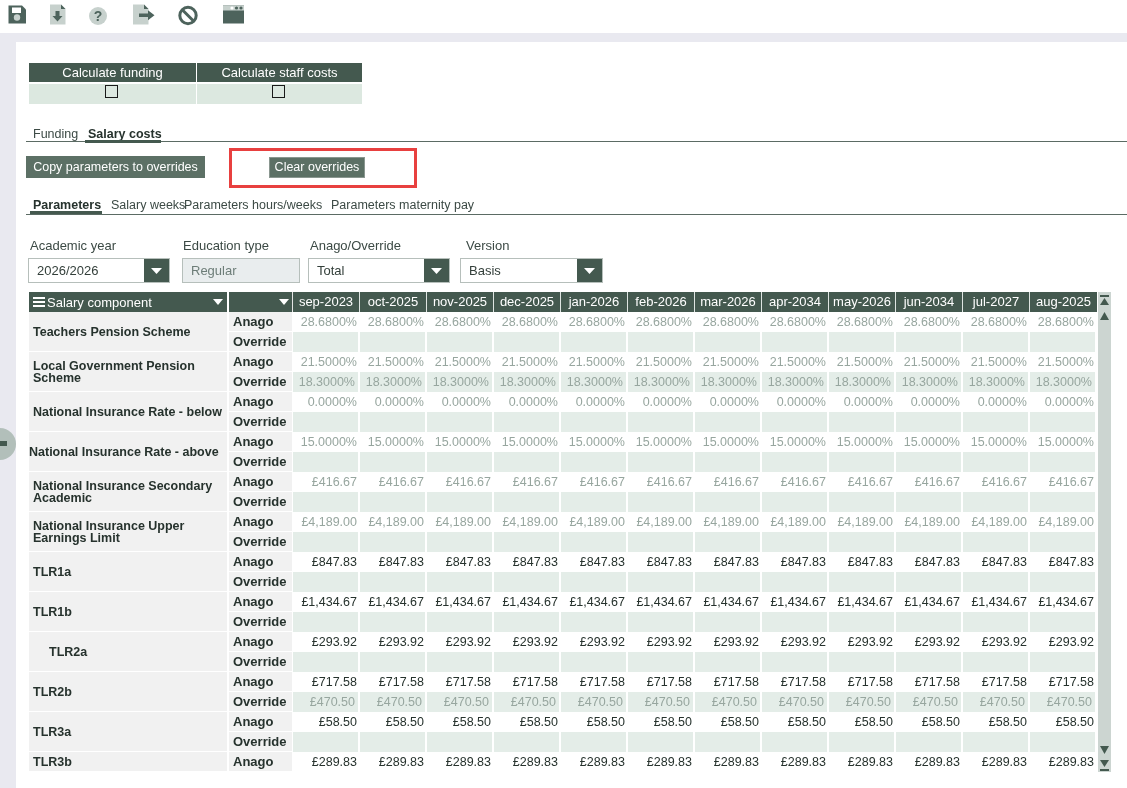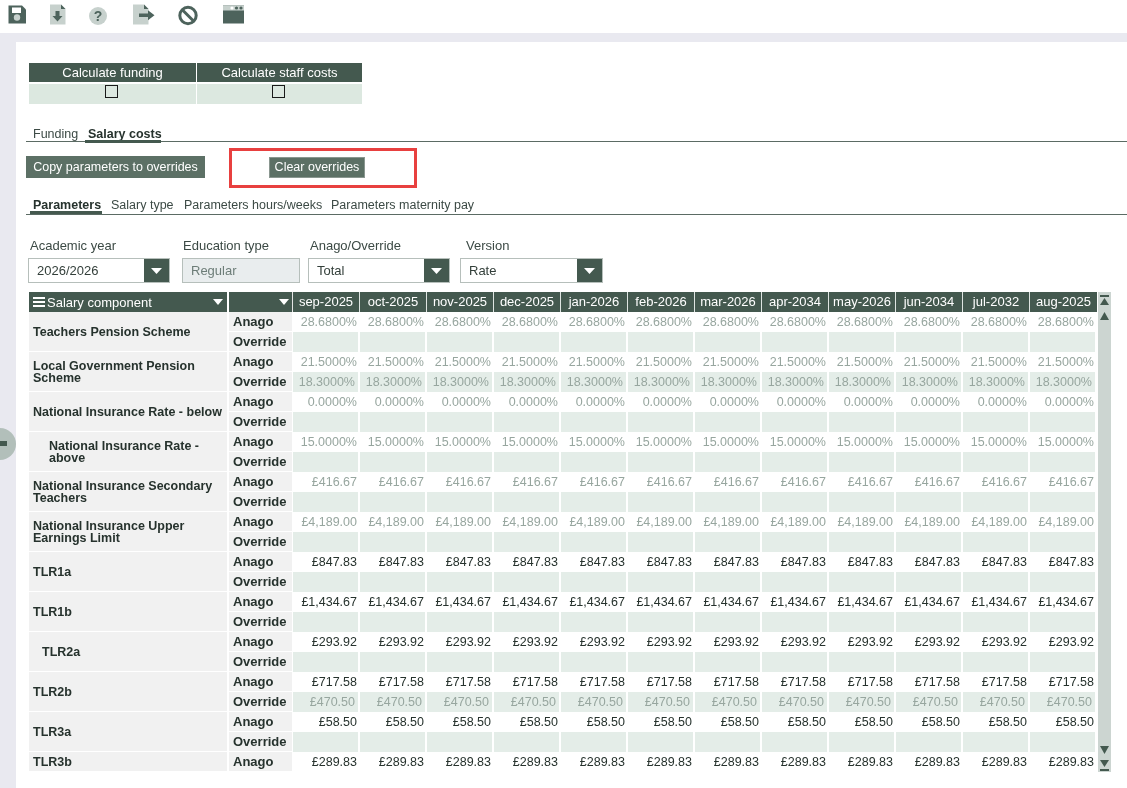--- a/index.html
+++ b/index.html
@@ -54,21 +54,21 @@
 <div class="abs" style="left:33px;top:127px;font-size:12.5px;color:#3c4a45;">Funding</div>
 <div class="abs" style="left:88px;top:127px;font-size:12.5px;font-weight:bold;color:#26322d;">Salary costs</div>
 <div class="abs" style="left:85px;top:140px;width:76px;height:3px;background:#44594f"></div>
 
 <div class="abs" style="left:229px;top:148px;width:188px;height:40px;border:3px solid #e8403f;box-sizing:border-box;"></div>
 <div class="abs" style="left:26px;top:156px;width:179px;height:22px;background:#5c7065;color:#fff;font-size:12.5px;line-height:22px;text-align:center;">Copy parameters to overrides</div>
 <div class="abs" style="left:269px;top:157px;width:96px;height:21px;background:#5c7065;border:1px solid #8a9790;box-sizing:border-box;color:#fff;font-size:12.5px;line-height:19px;text-align:center;">Clear overrides</div>
 
 <div class="abs" style="left:26px;top:214px;width:1101px;height:1px;background:#5b6b64"></div>
 <div class="abs" style="left:33px;top:198px;font-size:12.5px;font-weight:bold;color:#26322d;">Parameters</div>
-<div class="abs" style="left:111px;top:198px;font-size:12.5px;color:#3c4a45;">Salary type</div>
+<div class="abs" style="left:111px;top:198px;font-size:12.5px;color:#3c4a45;">Salary weeks</div>
 <div class="abs" style="left:184px;top:198px;font-size:12.5px;color:#3c4a45;">Parameters hours/weeks</div>
 <div class="abs" style="left:331px;top:198px;font-size:12.5px;color:#3c4a45;">Parameters maternity pay</div>
 <div class="abs" style="left:30px;top:211px;width:72px;height:3px;background:#44594f"></div>
 <div class="abs" style="left:30px;top:238px;font-size:13px;color:#3c4a45;">Academic year</div>
 <div class="abs" style="left:183px;top:238px;font-size:13px;color:#3c4a45;">Education type</div>
 <div class="abs" style="left:310px;top:238px;font-size:13px;color:#3c4a45;">Anago/Override</div>
 <div class="abs" style="left:466px;top:238px;font-size:13px;color:#3c4a45;">Version</div>
 <div class="abs" style="left:28px;top:258px;width:142px;height:25px;background:#fff;border:1px solid #b6bfbb;box-sizing:border-box;">
     <div class="abs" style="left:8px;top:4px;font-size:13px;color:#333f3a;">2026/2026</div>
     <div class="abs" style="right:0;top:0;width:25px;height:23px;background:#44594f;"><svg width="25" height="23">
@@ -78,21 +78,21 @@
 <div class="abs" style="left:182px;top:258px;width:118px;height:25px;background:#e9edee;border:1px solid #b6bfbb;box-sizing:border-box;">
     <div class="abs" style="left:8px;top:4px;font-size:13px;color:#6d7d78;">Regular</div>
   </div>
 <div class="abs" style="left:308px;top:258px;width:142px;height:25px;background:#fff;border:1px solid #b6bfbb;box-sizing:border-box;">
     <div class="abs" style="left:8px;top:4px;font-size:13px;color:#333f3a;">Total</div>
     <div class="abs" style="right:0;top:0;width:25px;height:23px;background:#44594f;"><svg width="25" height="23">
         <path d="M7 9 h11 l-5.5 6 z" fill="#fff"></path>
       </svg></div>
   </div>
 <div class="abs" style="left:460px;top:258px;width:143px;height:25px;background:#fff;border:1px solid #b6bfbb;box-sizing:border-box;">
-    <div class="abs" style="left:8px;top:4px;font-size:13px;color:#333f3a;">Rate</div>
+    <div class="abs" style="left:8px;top:4px;font-size:13px;color:#333f3a;">Basis</div>
     <div class="abs" style="right:0;top:0;width:25px;height:23px;background:#44594f;"><svg width="25" height="23">
         <path d="M7 9 h11 l-5.5 6 z" fill="#fff"></path>
       </svg></div>
   </div>
 
 <div class="abs" style="left:29px;top:292px;width:200px;height:20px;background:#44594f;box-sizing:border-box;border-right:2px solid #fff;">
   <svg class="abs" style="left:4px;top:4px" width="12" height="12">
       <g fill="#fff">
         <rect x="0" y="1" width="12" height="2"></rect>
         <rect x="0" y="5" width="12" height="2"></rect>
@@ -103,31 +103,31 @@
   <svg class="abs" style="right:4px;top:7px" width="10" height="7">
       <path d="M0 0 h10 l-5 6 z" fill="#fff"></path>
     </svg>
 </div>
 <div class="abs" style="left:229px;top:292px;width:64px;height:20px;background:#44594f;box-sizing:border-box;border-right:1px solid #e5e5e5;">
   <svg class="abs" style="right:3px;top:7px" width="10" height="7">
       <path d="M0 0 h10 l-5 6 z" fill="#fff"></path>
     </svg>
 </div>
 <div class="abs" style="left:293px;top:292px;width:804px;height:20px;background:#44594f;">
-    <div style="width:67px;height:20px;line-height:20px;text-align:center;color:#fff;font-size:13px;box-sizing:border-box;border-right:1px solid #dfe5e2;float:left;">sep-2025</div>
+    <div style="width:67px;height:20px;line-height:20px;text-align:center;color:#fff;font-size:13px;box-sizing:border-box;border-right:1px solid #dfe5e2;float:left;">sep-2023</div>
     <div style="width:67px;height:20px;line-height:20px;text-align:center;color:#fff;font-size:13px;box-sizing:border-box;border-right:1px solid #dfe5e2;float:left;">oct-2025</div>
     <div style="width:67px;height:20px;line-height:20px;text-align:center;color:#fff;font-size:13px;box-sizing:border-box;border-right:1px solid #dfe5e2;float:left;">nov-2025</div>
     <div style="width:67px;height:32px;line-height:20px;text-align:center;color:#fff;font-size:13px;box-sizing:border-box;border-right:1px solid #dfe5e2;float:left;">dec-2025</div>
     <div style="width:67px;height:20px;line-height:20px;text-align:center;color:#fff;font-size:13px;box-sizing:border-box;border-right:1px solid #dfe5e2;float:left;">jan-2026</div>
     <div style="width:67px;height:20px;line-height:20px;text-align:center;color:#fff;font-size:13px;box-sizing:border-box;border-right:1px solid #dfe5e2;float:left;">feb-2026</div>
     <div style="width:67px;height:20px;line-height:20px;text-align:center;color:#fff;font-size:13px;box-sizing:border-box;border-right:1px solid #dfe5e2;float:left;">mar-2026</div>
     <div style="width:67px;height:20px;line-height:20px;text-align:center;color:#fff;font-size:13px;box-sizing:border-box;border-right:1px solid #dfe5e2;float:left;">apr-2034</div>
     <div style="width:67px;height:20px;line-height:20px;text-align:center;color:#fff;font-size:13px;box-sizing:border-box;border-right:1px solid #dfe5e2;float:left;">may-2026</div>
     <div style="width:67px;height:20px;line-height:20px;text-align:center;color:#fff;font-size:13px;box-sizing:border-box;border-right:1px solid #dfe5e2;float:left;">jun-2034</div>
-    <div style="width:67px;height:20px;line-height:20px;text-align:center;color:#fff;font-size:13px;box-sizing:border-box;border-right:1px solid #dfe5e2;float:left;">jul-2032</div>
+    <div style="width:67px;height:20px;line-height:20px;text-align:center;color:#fff;font-size:13px;box-sizing:border-box;border-right:1px solid #dfe5e2;float:left;">jul-2027</div>
     <div style="width:67px;height:20px;line-height:20px;text-align:center;color:#fff;font-size:13px;box-sizing:border-box;float:left;">aug-2025</div>
   </div>
 <div class="abs" style="left:29px;top:312px;width:198px;height:39px;background:#f1f1f1;display:flex;align-items:center;">
     <div style="padding-left:4px;font-size:12.5px;font-weight:bold;color:#26322d;line-height:12px;">Teachers Pension Scheme</div>
   </div>
 <div class="abs" style="left:229px;top:312px;width:63px;height:19px;background:#f1f1f1;font-size:13px;font-weight:bold;color:#26322d;line-height:19px;padding-left:4px;box-sizing:border-box;">Anago</div>
 <div class="abs" style="left:293px;top:312px;width:804px;height:20px;background:#fff;">
     <div style="width:67px;height:20px;line-height:20px;float:left;box-sizing:border-box;text-align:right;padding-right:3px;font-size:12.5px;color:#97a69f;">28.6800%</div>
     <div style="width:67px;height:20px;line-height:20px;float:left;box-sizing:border-box;text-align:right;padding-right:3px;font-size:12.5px;color:#97a69f;">28.6800%</div>
     <div style="width:67px;height:20px;line-height:20px;float:left;box-sizing:border-box;text-align:right;padding-right:3px;font-size:12.5px;color:#97a69f;">28.6800%</div>
@@ -216,21 +216,21 @@
     <div style="width:67px;height:20px;line-height:20px;float:left;box-sizing:border-box;text-align:right;padding-right:3px;font-size:12.5px;color:#97a69f;border-right:2px solid #fff;"></div>
     <div style="width:67px;height:20px;line-height:20px;float:left;box-sizing:border-box;text-align:right;padding-right:3px;font-size:12.5px;color:#97a69f;border-right:2px solid #fff;"></div>
     <div style="width:67px;height:20px;line-height:20px;float:left;box-sizing:border-box;text-align:right;padding-right:3px;font-size:12.5px;color:#97a69f;border-right:2px solid #fff;"></div>
     <div style="width:67px;height:20px;line-height:20px;float:left;box-sizing:border-box;text-align:right;padding-right:3px;font-size:12.5px;color:#97a69f;border-right:2px solid #fff;"></div>
     <div style="width:67px;height:20px;line-height:20px;float:left;box-sizing:border-box;text-align:right;padding-right:3px;font-size:12.5px;color:#97a69f;border-right:2px solid #fff;"></div>
     <div style="width:67px;height:20px;line-height:20px;float:left;box-sizing:border-box;text-align:right;padding-right:3px;font-size:12.5px;color:#97a69f;border-right:2px solid #fff;"></div>
     <div style="width:67px;height:20px;line-height:20px;float:left;box-sizing:border-box;text-align:right;padding-right:3px;font-size:12.5px;color:#97a69f;border-right:2px solid #fff;"></div>
     <div style="width:67px;height:20px;line-height:20px;float:left;box-sizing:border-box;text-align:right;padding-right:3px;font-size:12.5px;color:#97a69f;border-right:2px solid #fff;"></div>
   </div>
 <div class="abs" style="left:29px;top:432px;width:198px;height:39px;background:#f1f1f1;display:flex;align-items:center;">
-    <div style="padding-left:20px;font-size:12.5px;font-weight:bold;color:#26322d;line-height:12px;">National Insurance Rate - above</div>
+    <div style="padding-left:0;font-size:12.5px;font-weight:bold;color:#26322d;line-height:12px;">National Insurance Rate - above</div>
   </div>
 <div class="abs" style="left:229px;top:432px;width:63px;height:19px;background:#f1f1f1;font-size:13px;font-weight:bold;color:#26322d;line-height:19px;padding-left:4px;box-sizing:border-box;">Anago</div>
 <div class="abs" style="left:293px;top:432px;width:804px;height:20px;background:#fff;">
     <div style="width:67px;height:20px;line-height:20px;float:left;box-sizing:border-box;text-align:right;padding-right:3px;font-size:12.5px;color:#97a69f;">15.0000%</div>
     <div style="width:67px;height:20px;line-height:20px;float:left;box-sizing:border-box;text-align:right;padding-right:3px;font-size:12.5px;color:#97a69f;">15.0000%</div>
     <div style="width:67px;height:20px;line-height:20px;float:left;box-sizing:border-box;text-align:right;padding-right:3px;font-size:12.5px;color:#97a69f;">15.0000%</div>
     <div style="width:67px;height:20px;line-height:20px;float:left;box-sizing:border-box;text-align:right;padding-right:3px;font-size:12.5px;color:#97a69f;">15.0000%</div>
     <div style="width:67px;height:20px;line-height:20px;float:left;box-sizing:border-box;text-align:right;padding-right:3px;font-size:12.5px;color:#97a69f;">15.0000%</div>
     <div style="width:67px;height:20px;line-height:20px;float:left;box-sizing:border-box;text-align:right;padding-right:3px;font-size:12.5px;color:#97a69f;">15.0000%</div>
     <div style="width:67px;height:20px;line-height:20px;float:left;box-sizing:border-box;text-align:right;padding-right:3px;font-size:12.5px;color:#97a69f;">15.0000%</div>
@@ -249,21 +249,21 @@
     <div style="width:67px;height:20px;line-height:20px;float:left;box-sizing:border-box;text-align:right;padding-right:3px;font-size:12.5px;color:#97a69f;border-right:2px solid #fff;"></div>
     <div style="width:67px;height:20px;line-height:20px;float:left;box-sizing:border-box;text-align:right;padding-right:3px;font-size:12.5px;color:#97a69f;border-right:2px solid #fff;"></div>
     <div style="width:67px;height:20px;line-height:20px;float:left;box-sizing:border-box;text-align:right;padding-right:3px;font-size:12.5px;color:#97a69f;border-right:2px solid #fff;"></div>
     <div style="width:67px;height:20px;line-height:20px;float:left;box-sizing:border-box;text-align:right;padding-right:3px;font-size:12.5px;color:#97a69f;border-right:2px solid #fff;"></div>
     <div style="width:67px;height:20px;line-height:20px;float:left;box-sizing:border-box;text-align:right;padding-right:3px;font-size:12.5px;color:#97a69f;border-right:2px solid #fff;"></div>
     <div style="width:67px;height:20px;line-height:20px;float:left;box-sizing:border-box;text-align:right;padding-right:3px;font-size:12.5px;color:#97a69f;border-right:2px solid #fff;"></div>
     <div style="width:67px;height:20px;line-height:20px;float:left;box-sizing:border-box;text-align:right;padding-right:3px;font-size:12.5px;color:#97a69f;border-right:2px solid #fff;"></div>
     <div style="width:67px;height:20px;line-height:20px;float:left;box-sizing:border-box;text-align:right;padding-right:3px;font-size:12.5px;color:#97a69f;border-right:2px solid #fff;"></div>
   </div>
 <div class="abs" style="left:29px;top:472px;width:198px;height:39px;background:#f1f1f1;display:flex;align-items:center;">
-    <div style="padding-left:4px;font-size:12.5px;font-weight:bold;color:#26322d;line-height:12px;">National Insurance Secondary Teachers</div>
+    <div style="padding-left:4px;font-size:12.5px;font-weight:bold;color:#26322d;line-height:12px;">National Insurance Secondary Academic</div>
   </div>
 <div class="abs" style="left:229px;top:472px;width:63px;height:19px;background:#f1f1f1;font-size:13px;font-weight:bold;color:#26322d;line-height:19px;padding-left:4px;box-sizing:border-box;">Anago</div>
 <div class="abs" style="left:293px;top:472px;width:804px;height:20px;background:#fff;">
     <div style="width:67px;height:20px;line-height:20px;float:left;box-sizing:border-box;text-align:right;padding-right:3px;font-size:12.5px;color:#97a69f;">£416.67</div>
     <div style="width:67px;height:20px;line-height:20px;float:left;box-sizing:border-box;text-align:right;padding-right:3px;font-size:12.5px;color:#97a69f;">£416.67</div>
     <div style="width:67px;height:20px;line-height:20px;float:left;box-sizing:border-box;text-align:right;padding-right:3px;font-size:12.5px;color:#97a69f;">£416.67</div>
     <div style="width:67px;height:20px;line-height:20px;float:left;box-sizing:border-box;text-align:right;padding-right:3px;font-size:12.5px;color:#97a69f;">£416.67</div>
     <div style="width:67px;height:20px;line-height:20px;float:left;box-sizing:border-box;text-align:right;padding-right:3px;font-size:12.5px;color:#97a69f;">£416.67</div>
     <div style="width:67px;height:20px;line-height:20px;float:left;box-sizing:border-box;text-align:right;padding-right:3px;font-size:12.5px;color:#97a69f;">£416.67</div>
     <div style="width:67px;height:20px;line-height:20px;float:left;box-sizing:border-box;text-align:right;padding-right:3px;font-size:12.5px;color:#97a69f;">£416.67</div>
@@ -381,21 +381,21 @@
     <div style="width:67px;height:20px;line-height:20px;float:left;box-sizing:border-box;text-align:right;padding-right:3px;font-size:12.5px;color:#97a69f;border-right:2px solid #fff;"></div>
     <div style="width:67px;height:20px;line-height:20px;float:left;box-sizing:border-box;text-align:right;padding-right:3px;font-size:12.5px;color:#97a69f;border-right:2px solid #fff;"></div>
     <div style="width:67px;height:20px;line-height:20px;float:left;box-sizing:border-box;text-align:right;padding-right:3px;font-size:12.5px;color:#97a69f;border-right:2px solid #fff;"></div>
     <div style="width:67px;height:20px;line-height:20px;float:left;box-sizing:border-box;text-align:right;padding-right:3px;font-size:12.5px;color:#97a69f;border-right:2px solid #fff;"></div>
     <div style="width:67px;height:20px;line-height:20px;float:left;box-sizing:border-box;text-align:right;padding-right:3px;font-size:12.5px;color:#97a69f;border-right:2px solid #fff;"></div>
     <div style="width:67px;height:20px;line-height:20px;float:left;box-sizing:border-box;text-align:right;padding-right:3px;font-size:12.5px;color:#97a69f;border-right:2px solid #fff;"></div>
     <div style="width:67px;height:20px;line-height:20px;float:left;box-sizing:border-box;text-align:right;padding-right:3px;font-size:12.5px;color:#97a69f;border-right:2px solid #fff;"></div>
     <div style="width:67px;height:20px;line-height:20px;float:left;box-sizing:border-box;text-align:right;padding-right:3px;font-size:12.5px;color:#97a69f;border-right:2px solid #fff;"></div>
   </div>
 <div class="abs" style="left:29px;top:632px;width:198px;height:39px;background:#f1f1f1;display:flex;align-items:center;">
-    <div style="padding-left:13px;font-size:12.5px;font-weight:bold;color:#26322d;line-height:12px;">TLR2a</div>
+    <div style="padding-left:20px;font-size:12.5px;font-weight:bold;color:#26322d;line-height:12px;">TLR2a</div>
   </div>
 <div class="abs" style="left:229px;top:632px;width:63px;height:19px;background:#f1f1f1;font-size:13px;font-weight:bold;color:#26322d;line-height:19px;padding-left:4px;box-sizing:border-box;">Anago</div>
 <div class="abs" style="left:293px;top:632px;width:804px;height:20px;background:#fff;">
     <div style="width:67px;height:20px;line-height:20px;float:left;box-sizing:border-box;text-align:right;padding-right:3px;font-size:12.5px;color:#26322d;">£293.92</div>
     <div style="width:67px;height:20px;line-height:20px;float:left;box-sizing:border-box;text-align:right;padding-right:3px;font-size:12.5px;color:#26322d;">£293.92</div>
     <div style="width:67px;height:20px;line-height:20px;float:left;box-sizing:border-box;text-align:right;padding-right:3px;font-size:12.5px;color:#26322d;">£293.92</div>
     <div style="width:67px;height:20px;line-height:20px;float:left;box-sizing:border-box;text-align:right;padding-right:3px;font-size:12.5px;color:#26322d;">£293.92</div>
     <div style="width:67px;height:20px;line-height:20px;float:left;box-sizing:border-box;text-align:right;padding-right:3px;font-size:12.5px;color:#26322d;">£293.92</div>
     <div style="width:67px;height:20px;line-height:20px;float:left;box-sizing:border-box;text-align:right;padding-right:3px;font-size:12.5px;color:#26322d;">£293.92</div>
     <div style="width:67px;height:20px;line-height:20px;float:left;box-sizing:border-box;text-align:right;padding-right:3px;font-size:12.5px;color:#26322d;">£293.92</div>

